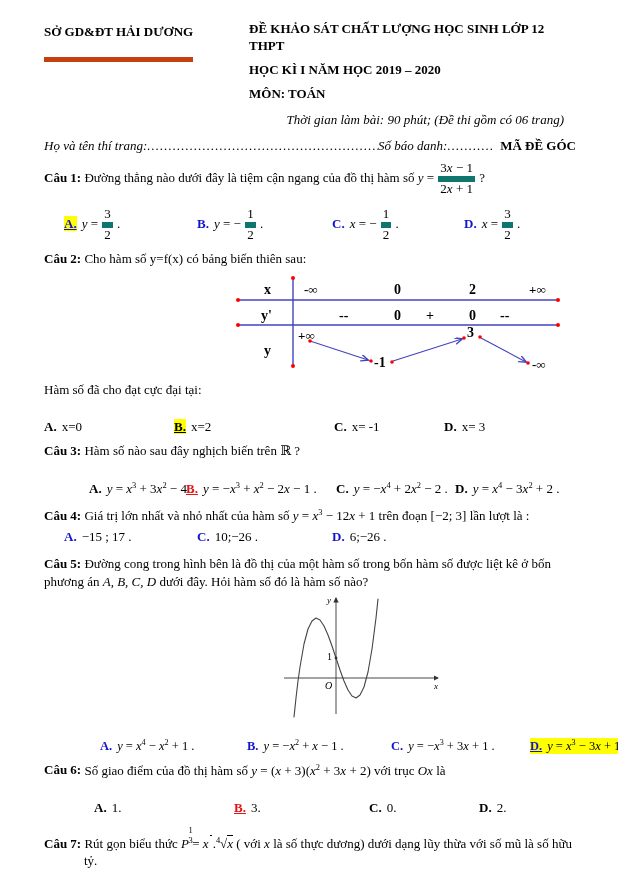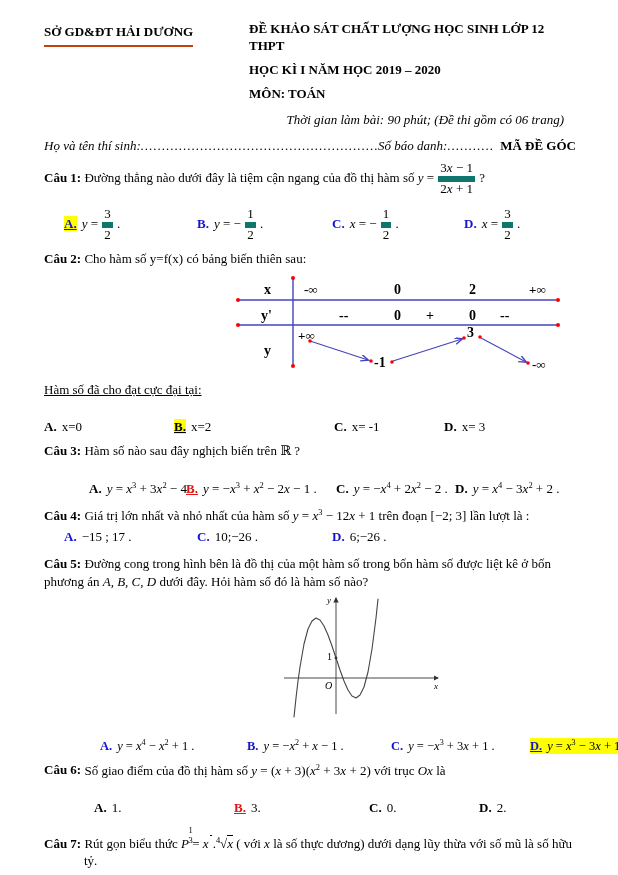--- a/index.html
+++ b/index.html
@@ -6,21 +6,21 @@
   body{
     width:618px;height:875px;overflow:hidden;box-sizing:border-box;
     background:#ffffff;color:#000;
     font-family:"Liberation Serif","DejaVu Serif",serif;
     font-size:13px;line-height:1.32;
     padding:20px 42px 0 44px;
   }
   
   .hdr{display:flex;align-items:flex-start;}
   .dept{width:205px;font-weight:bold;text-align:left;padding-top:3px;}
-  .dept .txt{display:inline-block;border-bottom:2px solid #c2410c;padding-bottom:5px;}
+  .dept .txt{display:inline-block;border-bottom:5px solid #c2410c;padding-bottom:17px;}
   .titles{flex:1;font-weight:bold;}
   .titles div{margin-bottom:7px;}
   .duration{font-style:italic;text-align:right;padding-right:12px;margin-top:1px;}
   .namerow{display:flex;align-items:baseline;font-style:italic;margin-top:9px;white-space:nowrap;}
   .leader{overflow:hidden;letter-spacing:1px;}
   .leader.grow{flex:1;}
   .code{font-style:normal;font-weight:bold;margin-left:6px;}
   
   .q{margin:7px 0 2px;}
   .qlabel{font-weight:bold;}
@@ -61,21 +61,21 @@
     <span class="txt">SỞ GD&amp;ĐT HẢI DƯƠNG</span>
   </div>
   <div class="titles">
     <div>ĐỀ KHẢO SÁT CHẤT LƯỢNG HỌC SINH LỚP 12 THPT</div>
     <div>HỌC KÌ I NĂM HỌC 2019 – 2020</div>
     <div>MÔN: TOÁN</div>
   </div>
 </div>
 <div class="duration">Thời gian làm bài: 90 phút; (Đề thi gồm có 06 trang)</div>
 <div class="namerow">
-  <span>Họ và tên thí sinh:</span>
+  <span>Họ và tên thí trang:</span>
   <span class="leader grow">...................................................................</span>
   <span>Số báo danh:</span>
   <span class="leader">...........</span>
   <span class="code">MÃ ĐỀ GÓC</span>
 </div>
 
 <p class="q">
   <span class="qlabel">Câu 1:</span>
   <span>Đường thẳng nào dưới đây là tiệm cận ngang của đồ thị hàm số <i>y</i> = <span class="fr"><span class="fn">3<i>x</i> − 1</span><span class="fd">2<i>x</i> + 1</span></span> ?</span>
 </p>
@@ -132,21 +132,21 @@
   <line x1="157" y1="86" x2="226" y2="64" stroke="#4343bf" stroke-width="1.1" marker-end="url(#ah)"></line>
   <line x1="245" y1="63" x2="290" y2="87" stroke="#4343bf" stroke-width="1.1" marker-end="url(#ah)"></line>
   <circle cx="74" cy="66" r="1.8" fill="#ff0000"></circle>
     <circle cx="135" cy="86" r="1.8" fill="#ff0000"></circle>
   <circle cx="156" cy="87" r="1.8" fill="#ff0000"></circle>
     <circle cx="228" cy="63" r="1.8" fill="#ff0000"></circle>
   <circle cx="244" cy="62" r="1.8" fill="#ff0000"></circle>
     <circle cx="292" cy="88" r="1.8" fill="#ff0000"></circle>
 </svg>
 
-<p class="q" style="margin-top:10px;text-decoration:underline;">Hàm số đã cho đạt cực đại tại:</p>
+<p class="q" style="margin-top:10px;">Hàm số đã cho đạt cực đại tại:</p>
 <div class="orow g2">
   <span class="opt"><span class="L">A.</span><span>x=0</span></span>
   <span class="opt"><span class="L Lu hl">B.</span><span>x=2</span></span>
   <span class="opt"><span class="L">C.</span><span>x= -1</span></span>
   <span class="opt"><span class="L">D.</span><span>x= 3</span></span>
 </div>
 
 <p class="q">
   <span class="qlabel">Câu 3:</span>
   <span>Hàm số nào sau đây nghịch biến trên ℝ ?</span>

